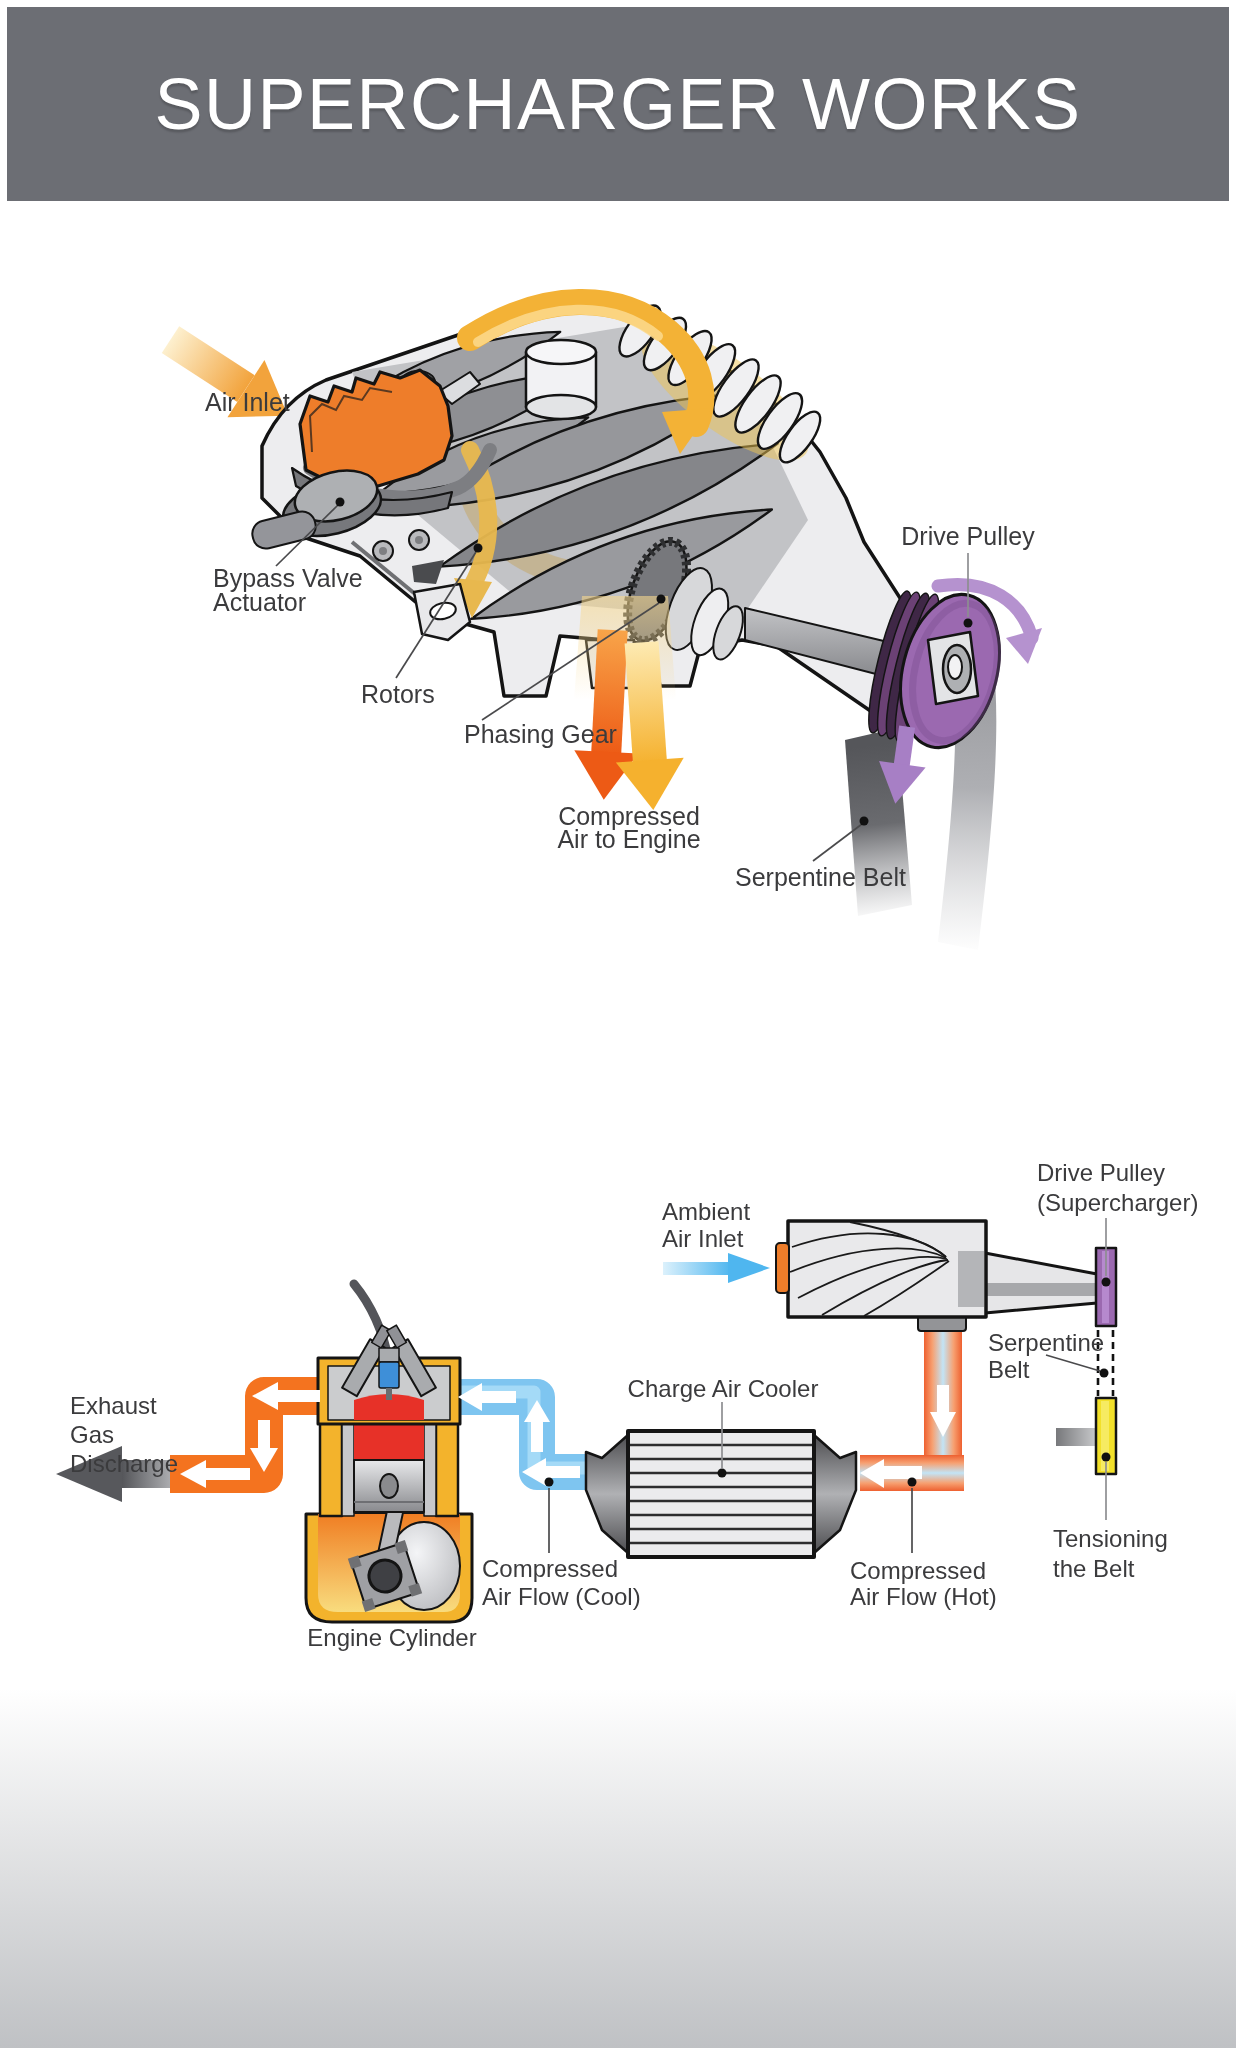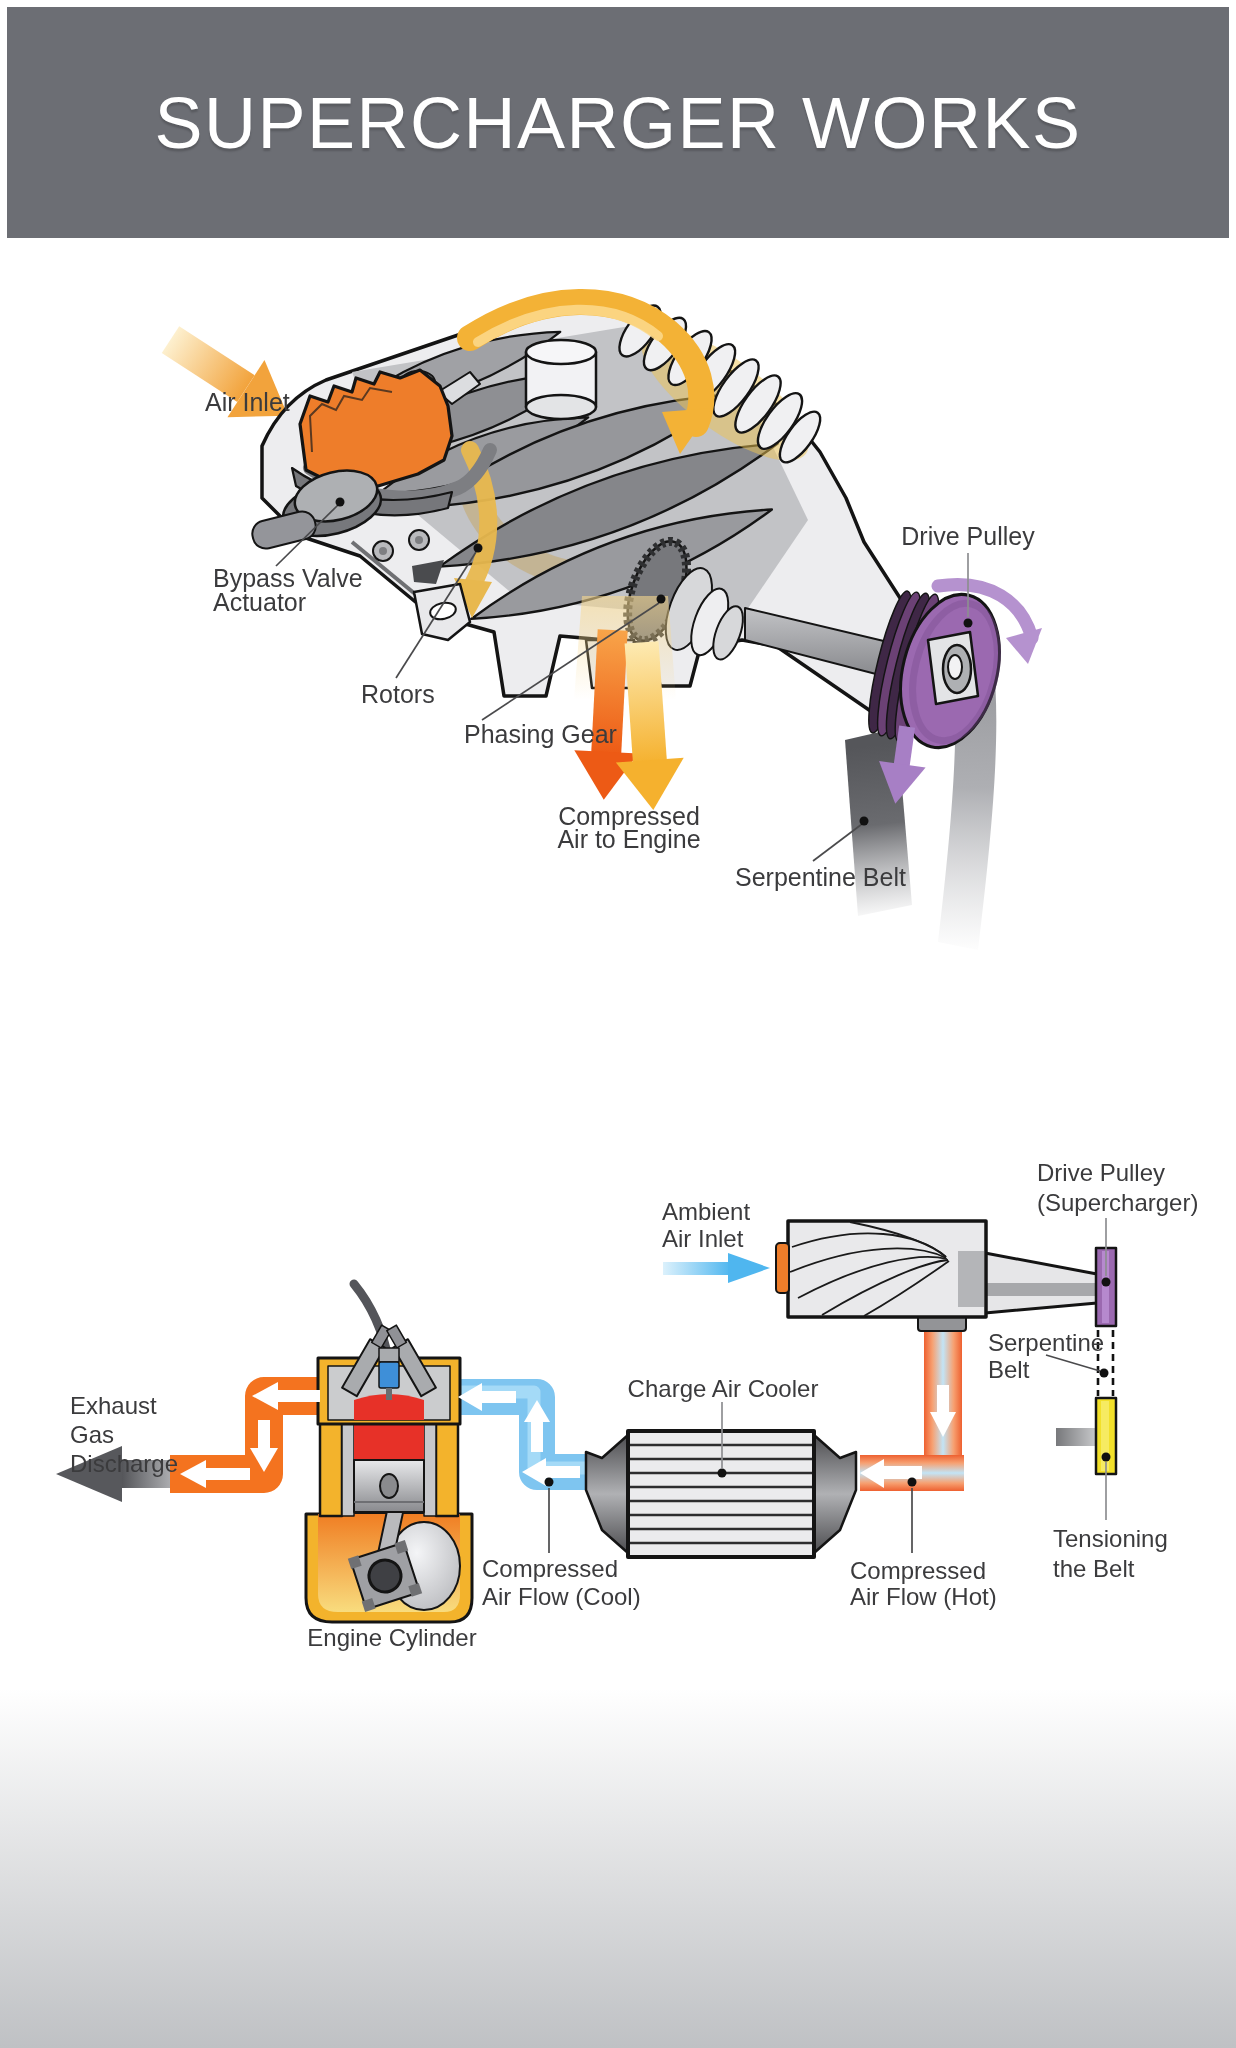--- a/index.html
+++ b/index.html
@@ -1,18 +1,18 @@
 <!DOCTYPE html>
 <html style="--header-bg: #6c6e74; --label-text: #3b3b3d; --accent-orange: #ee7d2a; --accent-yellow: #f3b236; --accent-purple: #9b69b0; --purple-light: #b18fcd; --hot-red: #ee5f2a; --cool-blue: #7ec5f0; --tensioner-yellow: #f2e02a; --engine-yellow: #f3b32c; --combustion-red: #e73128; --exhaust-orange: #f4731f; --belt-gray: #5c5d61;"><head>
 <meta charset="utf-8">
 <style>
   html,body{margin:0;padding:0;background:#ffffff;}
   .page{position:relative;width:1236px;height:2048px;background:#ffffff;overflow:hidden;
         font-family:"Liberation Sans",sans-serif;}
-  .title-bar{position:absolute;left:7px;top:7px;right:7px;height:231px;
+  .title-bar{position:absolute;left:7px;top:7px;right:7px;height:194px;
         background:var(--header-bg,#6c6e74);display:flex;align-items:center;justify-content:center;}
   .title-bar h1{margin:0;color:#ffffff;font-size:72px;font-weight:400;letter-spacing:1.5px;
         text-shadow:0 3px 2px rgba(0,0,0,0.18);white-space:nowrap;}
   svg.art{position:absolute;left:0;top:0;}
   .lbl{fill:var(--label-text,#3b3b3d);font-size:25px;font-family:"Liberation Sans",sans-serif;}
   .lblB{fill:var(--label-text,#3b3b3d);font-size:24px;font-family:"Liberation Sans",sans-serif;}
   .leader{stroke:#4a4a4c;stroke-width:1.7;fill:none;}
   .leaderV{stroke:#8d8e91;stroke-width:1.7;fill:none;}
   .dot{fill:#111111;}
   .outl{stroke:#141414;stroke-linejoin:round;}

